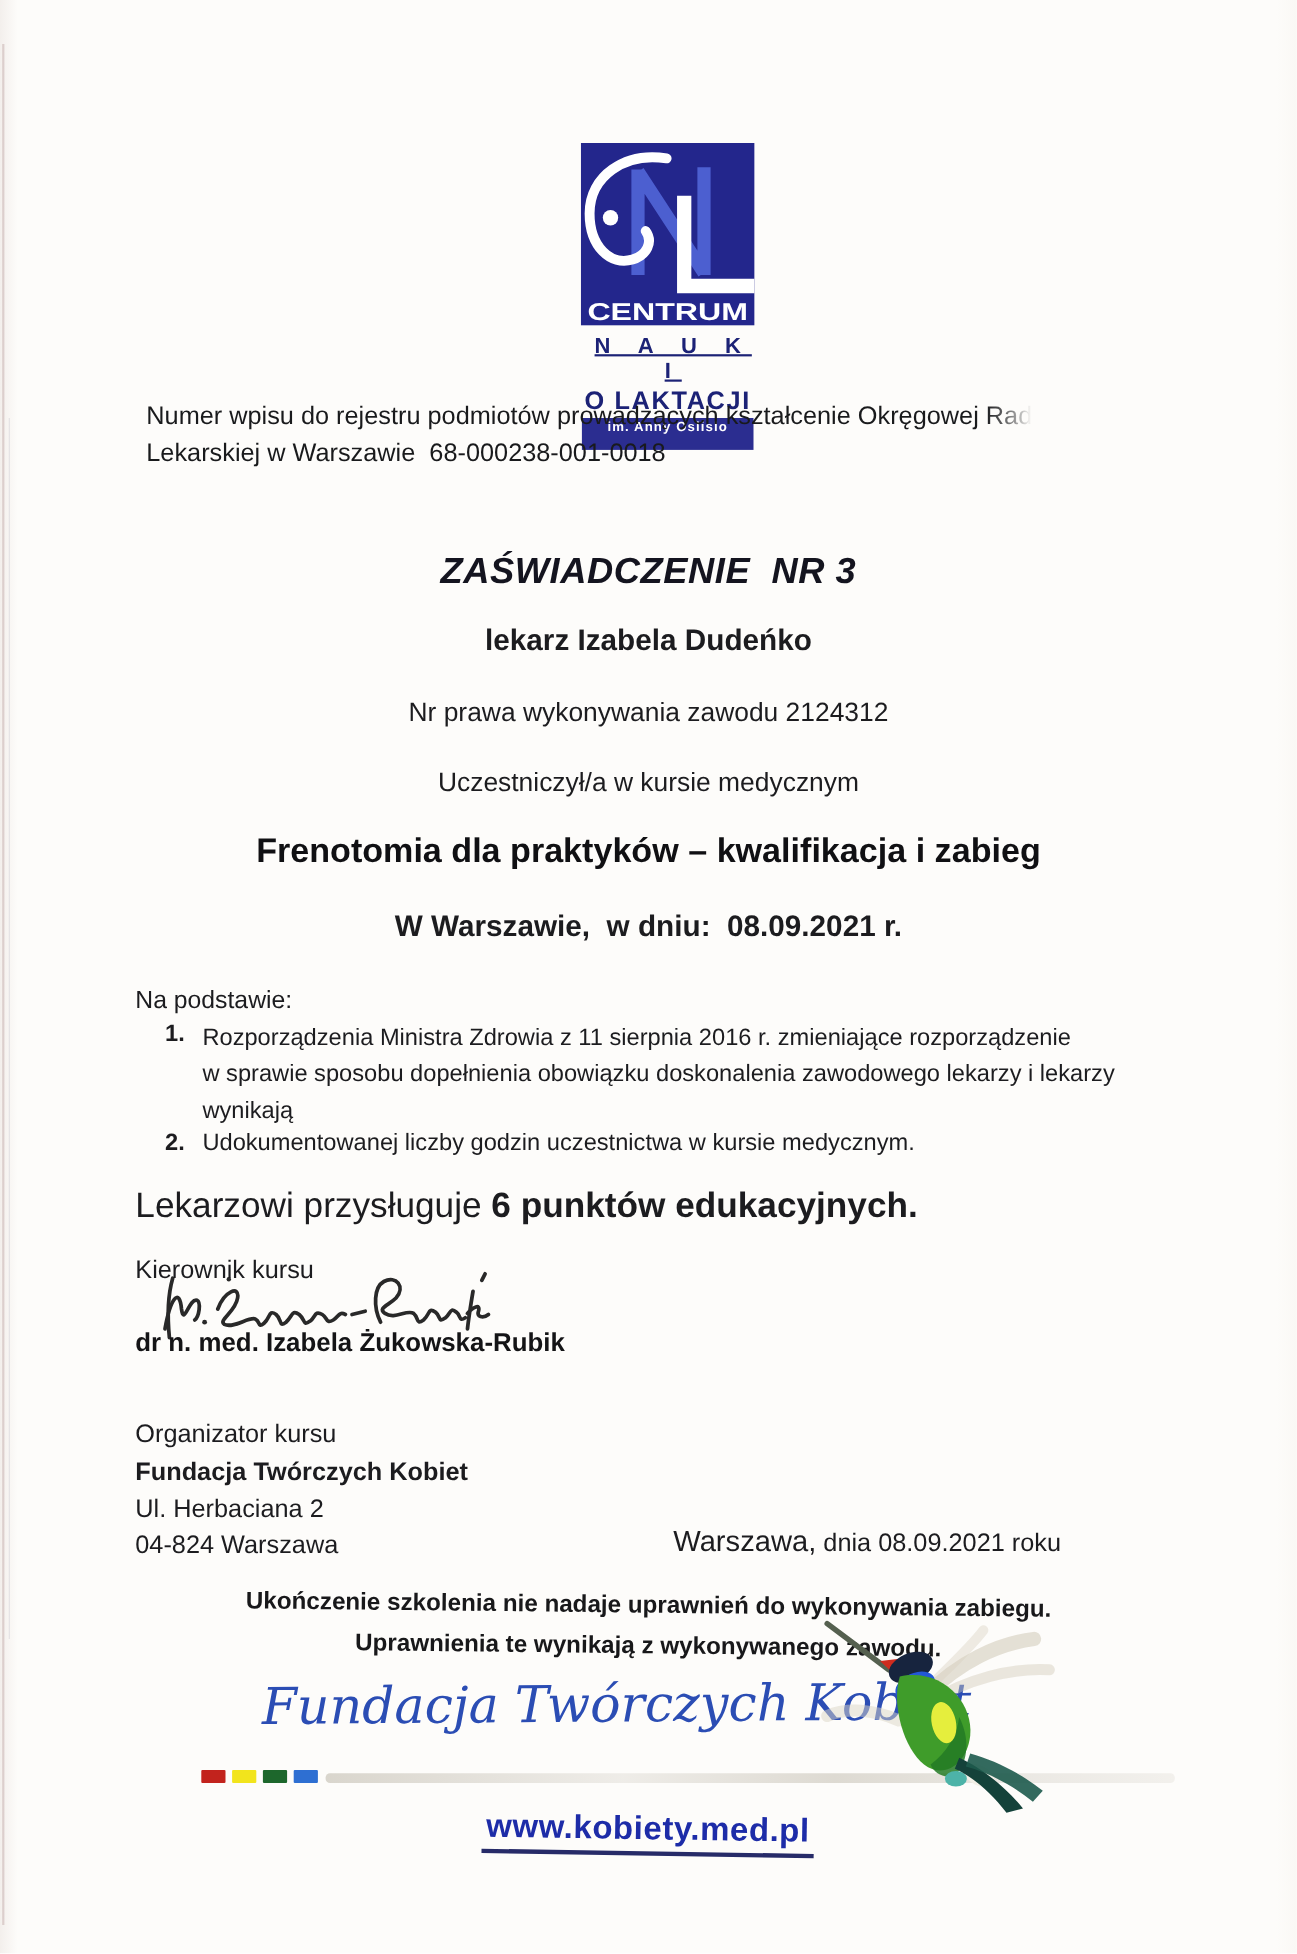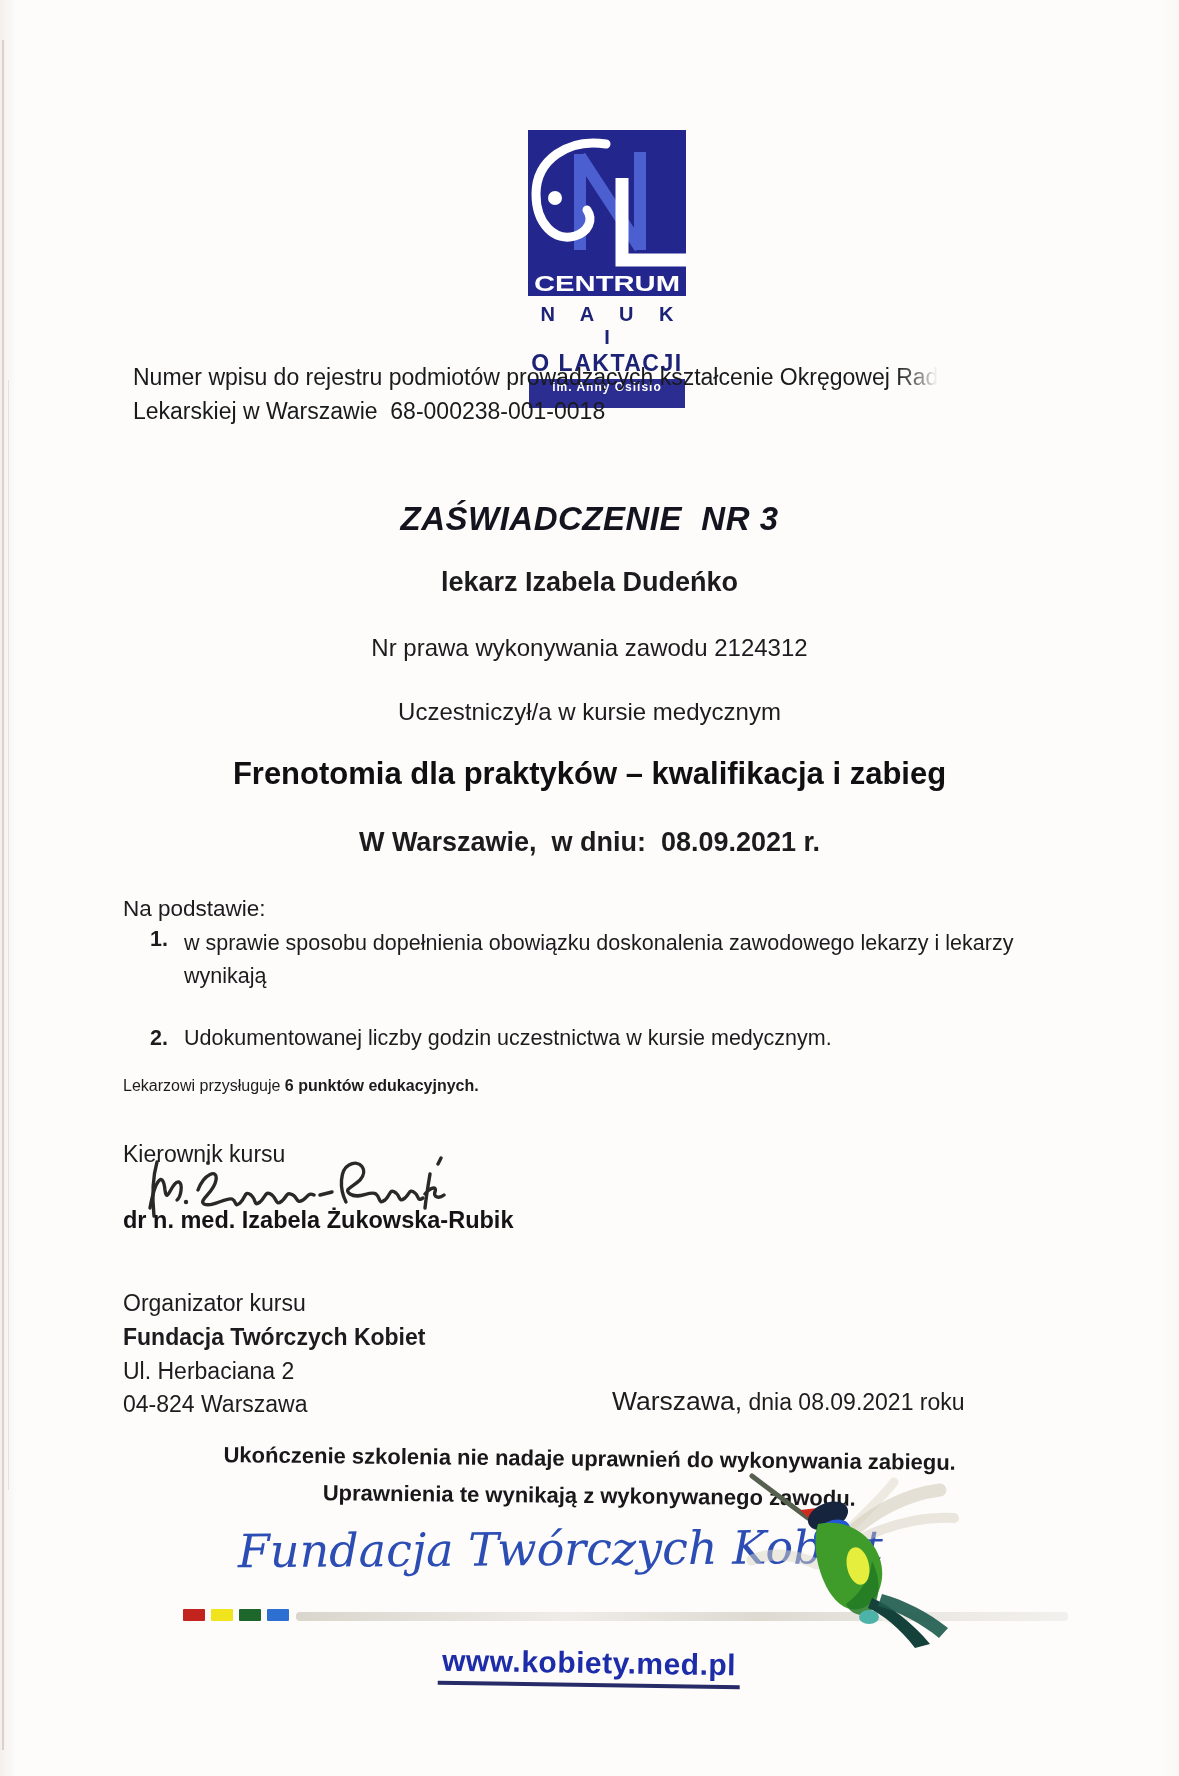--- a/index.html
+++ b/index.html
@@ -12,21 +12,21 @@
     overflow:hidden;
   }
   .abs{position:absolute;}
   .center{left:0;width:1179px;text-align:center;}
   .pre{white-space:pre-wrap;}
   
   .scan-line-1{left:2px;top:40px;width:2px;height:1710px;background:rgba(150,110,110,.26);}
   .scan-line-2{left:8px;top:380px;width:1px;height:1110px;background:rgba(120,120,150,.16);}
   
   .logo-wrap{left:528px;top:130px;width:158px;text-align:center;}
-  .nauki{margin-top:3px;font-size:20px;font-weight:700;letter-spacing:10px;padding-left:10px;color:#1c2276;}
+  .nauki{margin-top:3px;font-size:20px;font-weight:700;letter-spacing:10px;padding-left:10px;color:#1c2276;text-decoration:underline;}
   .olaktacji{margin-top:1px;font-size:23px;font-weight:700;letter-spacing:1.5px;color:#1c2276;}
   .imbar{margin:2px auto 0;width:156px;height:29px;line-height:17px;background:#2b2d90;color:#fff;
          font-size:12px;font-weight:600;letter-spacing:1px;}
   
   .registry{left:133px;top:360px;width:1010px;font-size:23px;font-weight:500;line-height:34px;color:#191a1c;}
   .reg-line{white-space:pre;}
   .fade-ra{background:linear-gradient(90deg,#191a1c 0%,rgba(25,26,28,.55) 55%,rgba(25,26,28,0) 100%);
            -webkit-background-clip:text;background-clip:text;color:transparent;}
   
   .title{top:500px;font-size:33px;font-weight:700;font-style:italic;color:#14141f;letter-spacing:.5px;}
@@ -35,21 +35,21 @@
   .participation{top:698px;font-size:24px;font-weight:500;}
   .course{top:756px;font-size:31px;font-weight:800;color:#101013;}
   .placedate{top:827px;font-size:27px;font-weight:700;}
   
   .basis-label{left:123px;top:896px;font-size:22.5px;font-weight:500;}
   .item-num{left:150px;font-size:21.5px;font-weight:700;}
   .num1{top:927px;} .num2{top:1026px;}
   .item-lines{left:184px;top:927px;width:860px;font-size:21.5px;font-weight:500;line-height:33px;}
   .item2-line{left:184px;top:1026px;font-size:21.5px;font-weight:500;}
   
-  .points{left:123px;top:1077px;font-size:16px;font-weight:500;text-align:right;}
+  .points{left:123px;top:1077px;font-size:32px;font-weight:500;text-align:right;}
   .points b{font-weight:800;}
   
   .role{left:123px;top:1141px;font-size:23px;font-weight:500;}
   .sig{left:138px;top:1150px;}
   .drname{left:123px;top:1207px;font-size:23.5px;font-weight:700;color:#141416;}
   
   .org-label{left:123px;top:1290px;font-size:23px;font-weight:500;}
   .org-name{left:123px;top:1324px;font-size:23px;font-weight:600;}
   .org-street{left:123px;top:1358px;font-size:23px;font-weight:500;}
   .org-city{left:123px;top:1391px;font-size:23px;font-weight:500;}
@@ -99,20 +99,21 @@
   <div class="abs center pre title">ZAŚWIADCZENIE  NR 3</div>
   <div class="abs center holder">lekarz Izabela Dudeńko</div>
   <div class="abs center license">Nr prawa wykonywania zawodu 2124312</div>
   <div class="abs center course">Frenotomia dla praktyków – kwalifikacja i zabieg</div>
   <div class="abs center participation">Uczestniczył/a w kursie medycznym</div>
   <div class="abs center pre placedate">W Warszawie,  w dniu:  08.09.2021 r.</div>
 
   <div class="abs basis-label">Na podstawie:</div>
   <div class="abs item-num num1">1.</div>
   <div class="abs item-lines">
+    <div>Rozporządzenia Ministra Zdrowia z 11 sierpnia 2016 r. zmieniające rozporządzenie</div>
     <div>w sprawie sposobu dopełnienia obowiązku doskonalenia zawodowego lekarzy i lekarzy</div>
     <div>wynikają</div>
   </div>
   <div class="abs item-num num2">2.</div>
   <div class="abs item2-line">Udokumentowanej liczby godzin uczestnictwa w kursie medycznym.</div>
 
   <div class="abs points"><span>Lekarzowi przysługuje </span><b>6 punktów edukacyjnych.</b></div>
 
   <div class="abs role">Kierownik kursu</div>
   <div class="abs sig">

